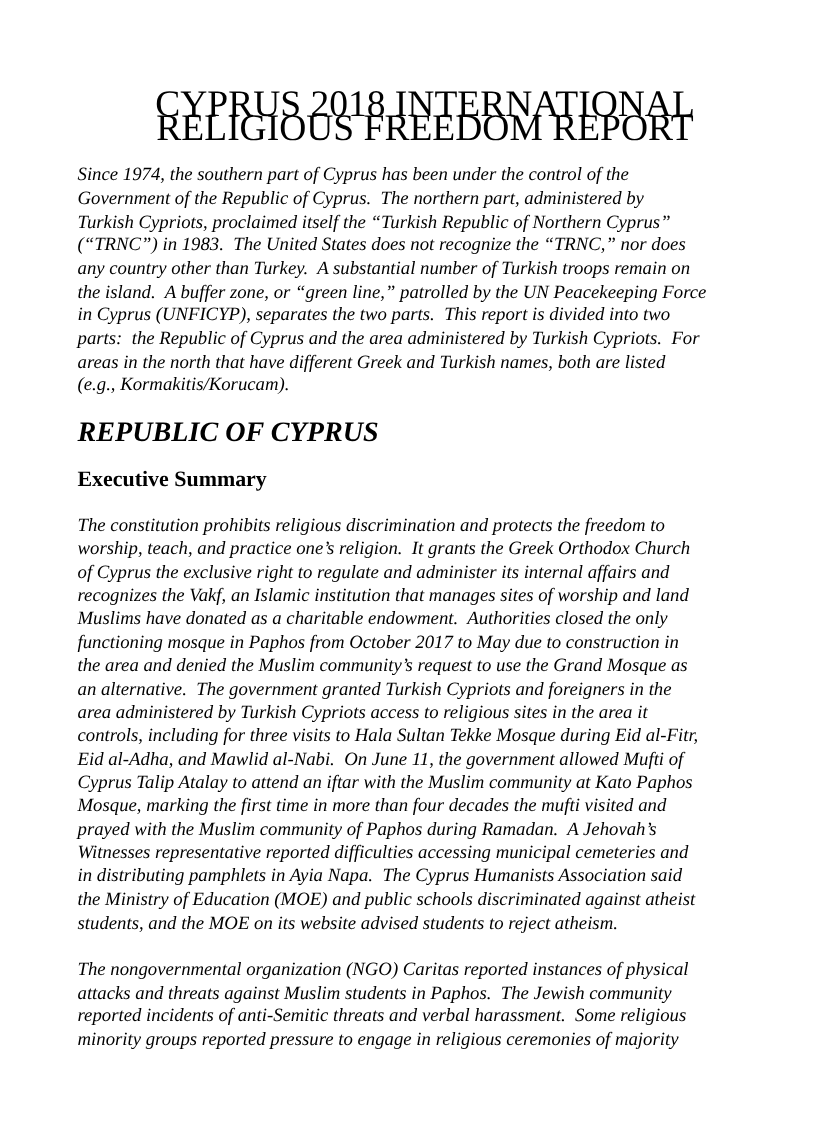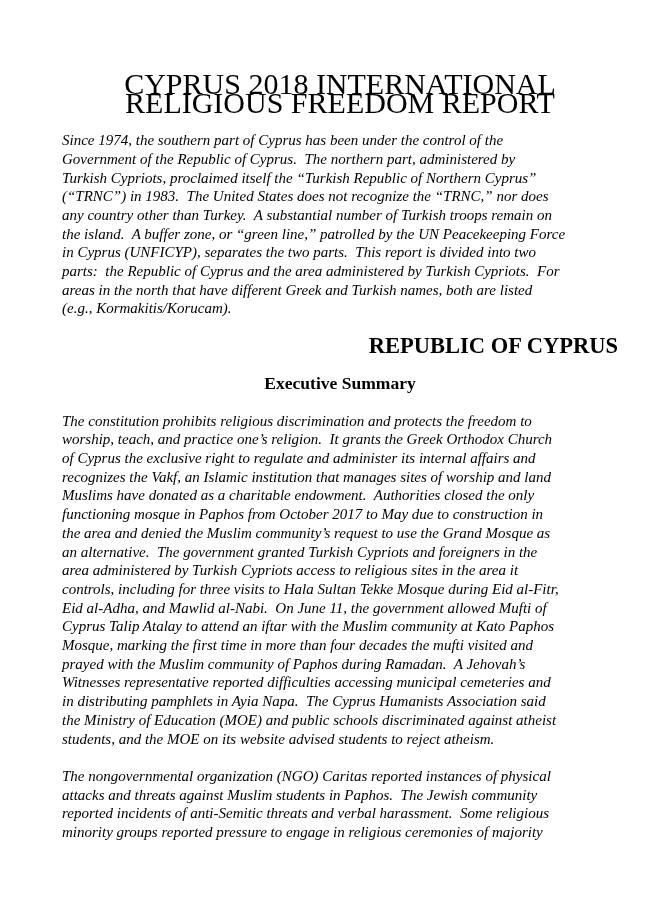--- a/index.html
+++ b/index.html
@@ -26,27 +26,28 @@
     margin: 0 0 18.7px 0;
     white-space: pre-wrap;
   }
   .para {
     margin: 0 0 18.7px 0;
     white-space: pre-wrap;
     font-style: italic;
   }
   .heading-center {
     font-weight: bold;
-    text-align: right;
+    text-align: left;
     margin: 0 0 18.7px 0;
     white-space: pre-wrap;
+    font-style: italic;
   }
   .heading-left {
     font-weight: bold;
-    text-align: center;
+    text-align: left;
     margin: 0 0 18.7px 0;
     white-space: pre-wrap;
   }
 </style>
 </head>
 <body>
 
 <div class="page">
   <h1 class="doc-title">CYPRUS 2018 INTERNATIONAL RELIGIOUS FREEDOM REPORT</h1>
 

